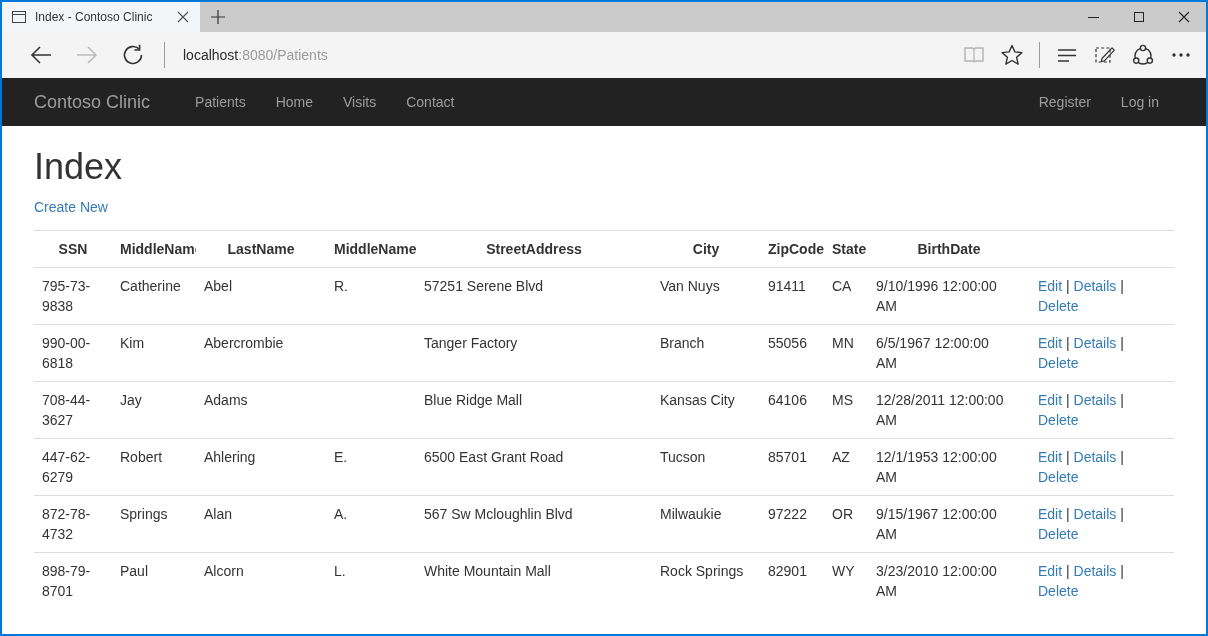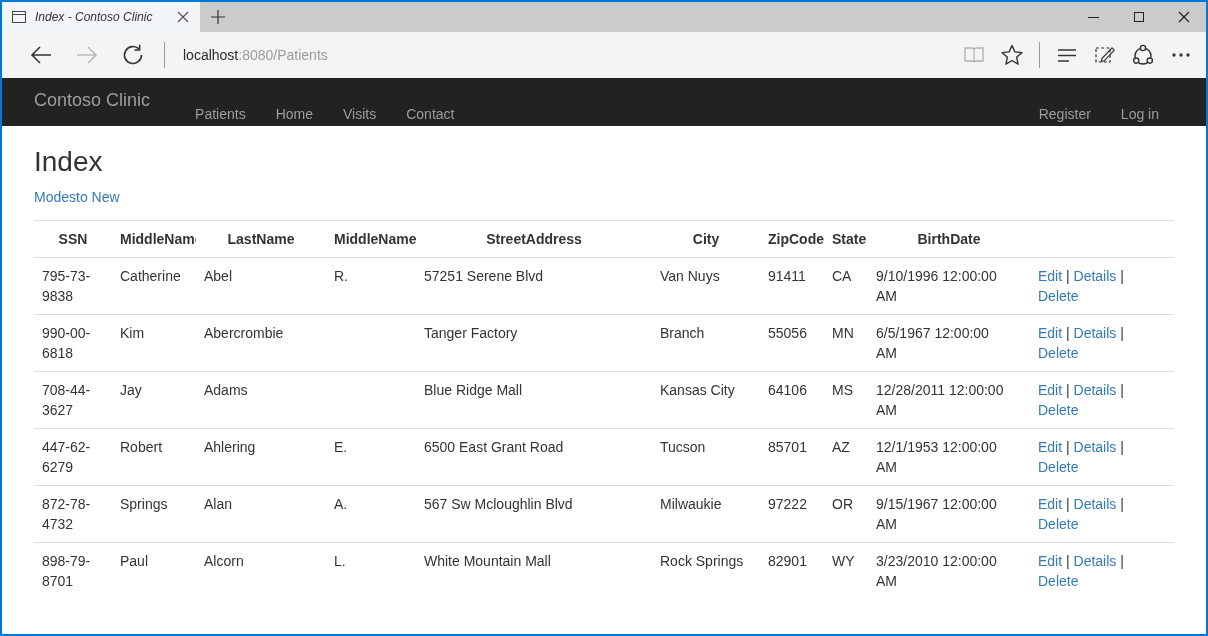--- a/index.html
+++ b/index.html
@@ -5,21 +5,21 @@
   * { margin:0; padding:0; box-sizing:border-box; }
   html,body { background:#e8e8e8; font-family:"Liberation Sans", sans-serif; }
   .window{
     width:1208px; height:636px; border:2px solid #0078d7; background:#fff;
     overflow:hidden; position:relative;
   }
   
   .titlebar{ height:30px; background:#cbcbcb; display:flex; align-items:stretch; }
   .tab{
     width:198px; background:#f3f6f8; display:flex; align-items:center;
-    padding:0 6px 0 10px; gap:9px; cursor:default;font-style:italic;
+    padding:0 6px 0 10px; gap:9px; cursor:default;
   }
   .page-icon{ width:14px; height:12px; border:1px solid #444; position:relative; flex:0 0 auto; }
   .page-icon::after{ content:""; position:absolute; left:0; right:0; top:2px; border-top:1px solid #444; }
   .tab-title{ font-size:12px; color:#333; flex:1; white-space:nowrap; overflow:hidden; }
   .icon-btn{ display:flex; align-items:center; justify-content:center; cursor:pointer; }
   .tab-close{ width:22px; height:22px; }
   .newtab{ width:36px; }
   .titlebar-drag{ flex:1; }
   .win-btn{ width:45px; display:flex; align-items:center; justify-content:center; cursor:pointer; }
   .glyph-min{ width:11px; border-top:1px solid #222; display:block; }
@@ -29,30 +29,30 @@
   .tool-btn{ width:46px; height:40px; }
   .divider{ width:1px; height:26px; background:#9b9b9b; margin:0 8px; }
   .urlbar{ font-size:14px; margin-left:10px; white-space:nowrap; cursor:text; }
   .url-host{ color:#2b2b2b; }
   .url-rest{ color:#9b9b9b; }
   .toolbar-right{ margin-left:auto; display:flex; align-items:center; }
   .tool-btn-sm{ width:38px; height:40px; }
   
   .navbar{ height:48px; background:#222; }
   .navbar-inner{
-    width:1170px; height:100%; margin:0 auto; padding:12px 15px;
-    display:flex; 
+    width:1170px; height:100%; margin:0 auto; padding:0 15px;
+    display:flex; align-items:center;
   }
   .brand{ font-size:18px; color:#9d9d9d; padding-right:15px; cursor:pointer; text-decoration:none; }
   .nav-left{ display:flex; margin-left:15px; }
   .nav-link{ font-size:14px; color:#9d9d9d; padding:0 15px; line-height:48px; text-decoration:none; cursor:pointer; }
   .nav-right{ display:flex; margin-left:auto; }
   
   .content{ width:1170px; margin:0 auto; padding:0 15px; color:#333; }
-  h2{ font-size:28px; font-weight:500; margin:20px 0 10px; color:#333; }
+  h2{ font-size:36px; font-weight:500; margin:20px 0 10px; color:#333; }
   .create-p{ margin:0 0 14px; }
   a.link, a.action-link{ color:#337ab7; text-decoration:none; cursor:pointer; font-size:14px; }
   table{ width:100%; border-collapse:collapse; table-layout:fixed; font-size:14px; }
   th{
     text-align:center; font-weight:bold; padding:8px; line-height:1.43;
     border-top:1px solid #ddd; border-bottom:1px solid #ddd; overflow:hidden; white-space:nowrap;
   }
   td{ padding:8px; border-top:1px solid #ddd; vertical-align:top; line-height:1.43; overflow:hidden; }
   tbody tr:first-child td{ border-top:none; }
   svg{ display:block; }
@@ -165,21 +165,21 @@
         </div>
       <div class="nav-right">
           <a class="nav-link">Register</a>
           <a class="nav-link">Log in</a>
         </div>
     </div>
   </nav>
 
   <div class="content">
     <h2>Index</h2>
-    <p class="create-p"><a class="link">Modesto New</a></p>
+    <p class="create-p"><a class="link">Create New</a></p>
     <table>
       <colgroup>
         <col style="width:78px">
           <col style="width:84px">
           <col style="width:130px">
         <col style="width:90px">
           <col style="width:236px">
           <col style="width:108px">
         <col style="width:64px">
           <col style="width:44px">

